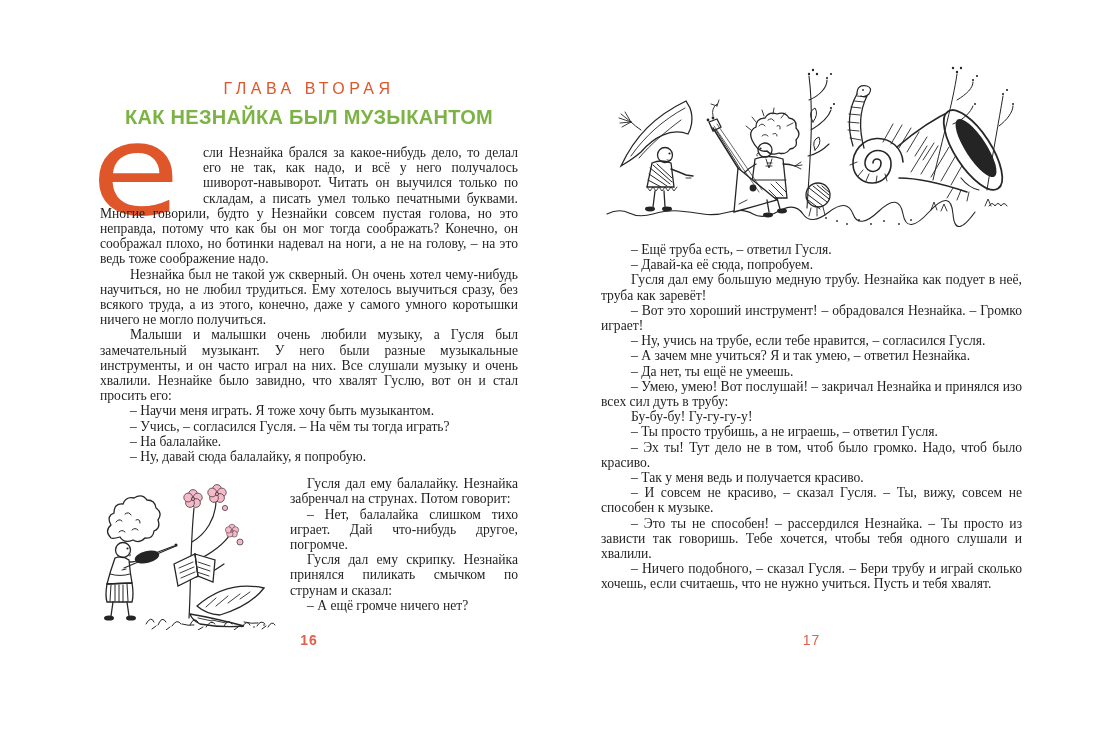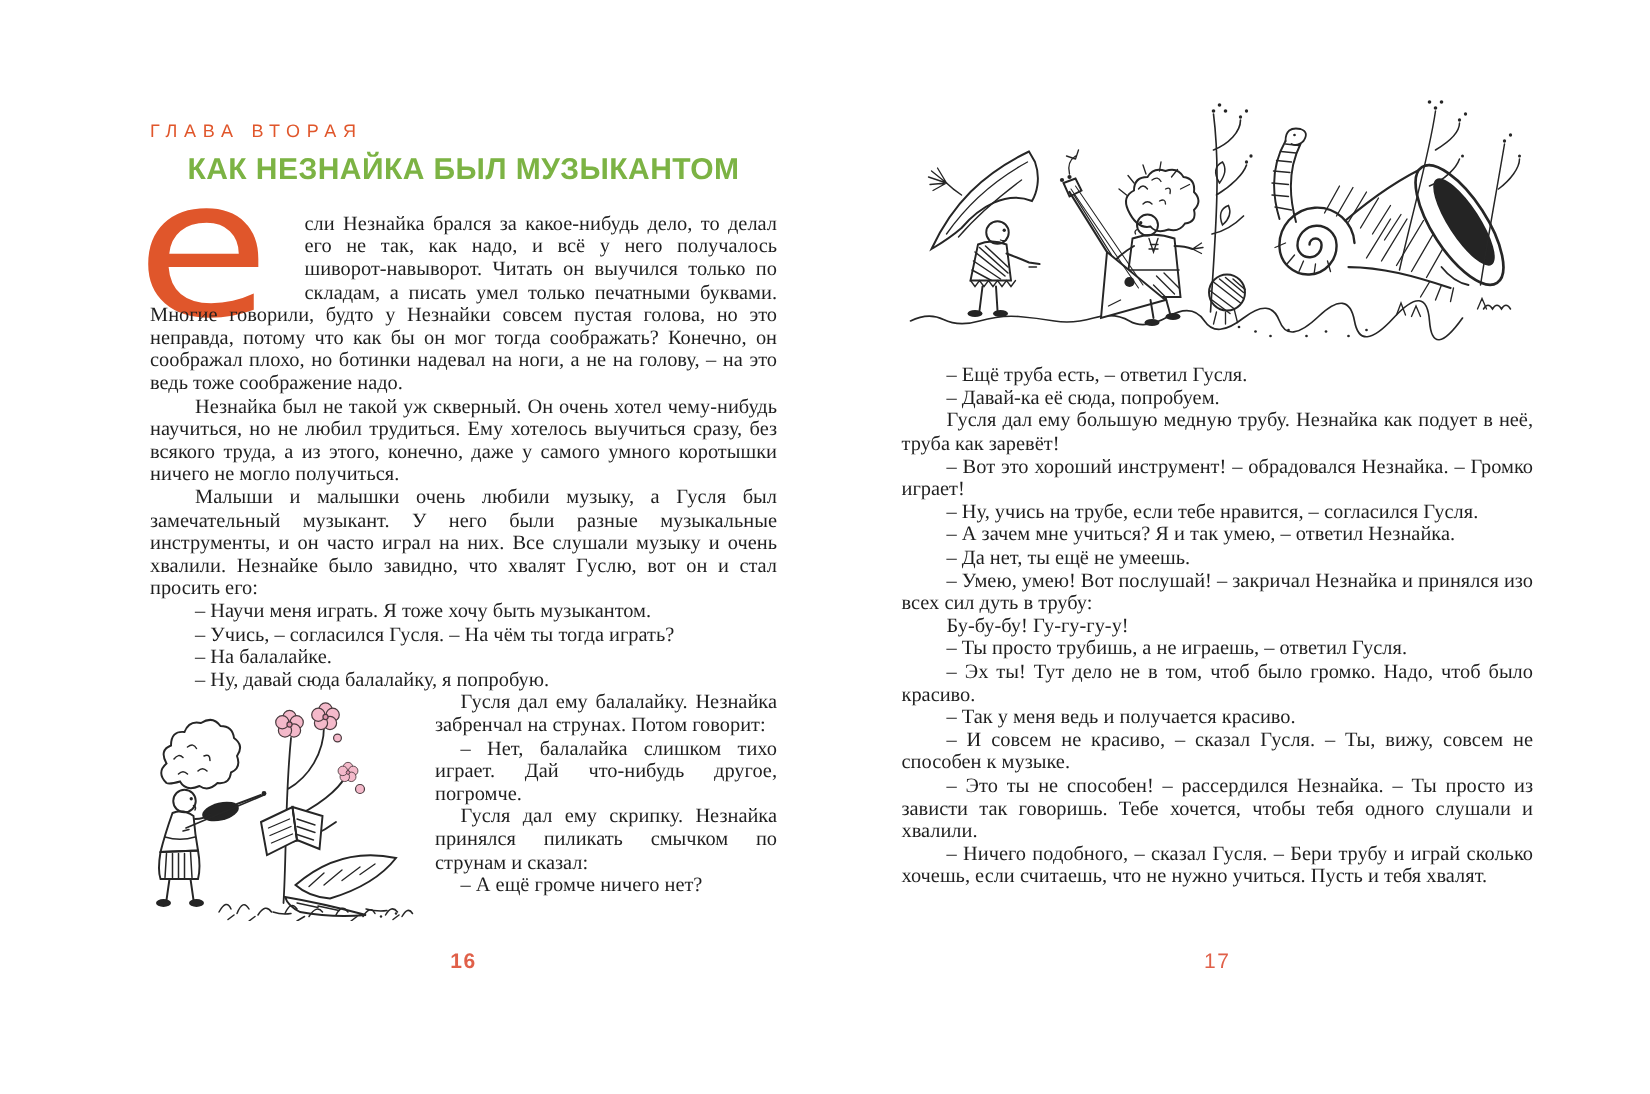--- a/index.html
+++ b/index.html
@@ -12,36 +12,36 @@
   *{box-sizing:border-box;}
   html,body{margin:0;padding:0;}
   body{
     width:1100px;height:729px;position:relative;background:#ffffff;
     font-family:"Liberation Serif",serif;color:var(--ink);overflow:hidden;
   }
   .page{position:absolute;}
   .page-left{left:100px;top:80px;width:418px;}
   .page-right{left:601px;top:60px;width:421px;}
   .chapter-label{
-    font-family:"Liberation Sans",sans-serif;font-size:12px;font-weight:400;
-    letter-spacing:4.5px;color:var(--orange);text-align:left;white-space:nowrap;
+    font-family:"Liberation Sans",sans-serif;font-size:16px;font-weight:400;
+    letter-spacing:4.5px;color:var(--orange);text-align:center;white-space:nowrap;
   }
   .page-title{
     font-family:"Liberation Sans",sans-serif;font-size:20px;font-weight:700;
     letter-spacing:.3px;color:var(--green);text-align:center;margin-top:8px;white-space:nowrap;
   }
   .body-text{margin-top:16px;}
   .body-text p{
     margin:0;font-size:13.6px;line-height:15.2px;text-align:justify;
     text-indent:30px;color:var(--ink);
   }
   .body-text p.first{text-indent:0;}
   .dropcap-float{float:left;width:103px;height:60px;overflow:visible;}
   .dropcap-float svg{display:block;overflow:visible;}
-  .bottom-section{margin-top:0;}
+  .bottom-section{margin-top:12px;}
   .bottom-section::after{content:"";display:block;clear:both;}
   .illus-violin{float:left;width:186px;height:152px;margin:2px 10px 0 -6px;}
   .bottom-section p{text-indent:17px;}
   .illus-horn{display:block;width:420px;height:172px;margin-bottom:10px;}
   .pagenum{
     position:absolute;top:632px;font-family:"Liberation Sans",sans-serif;
     font-size:14px;letter-spacing:1px;color:var(--pagenum);text-align:center;
   }
   .pagenum-left{left:100px;width:418px;font-weight:bold;}
   .pagenum-right{left:601px;width:421px;}

